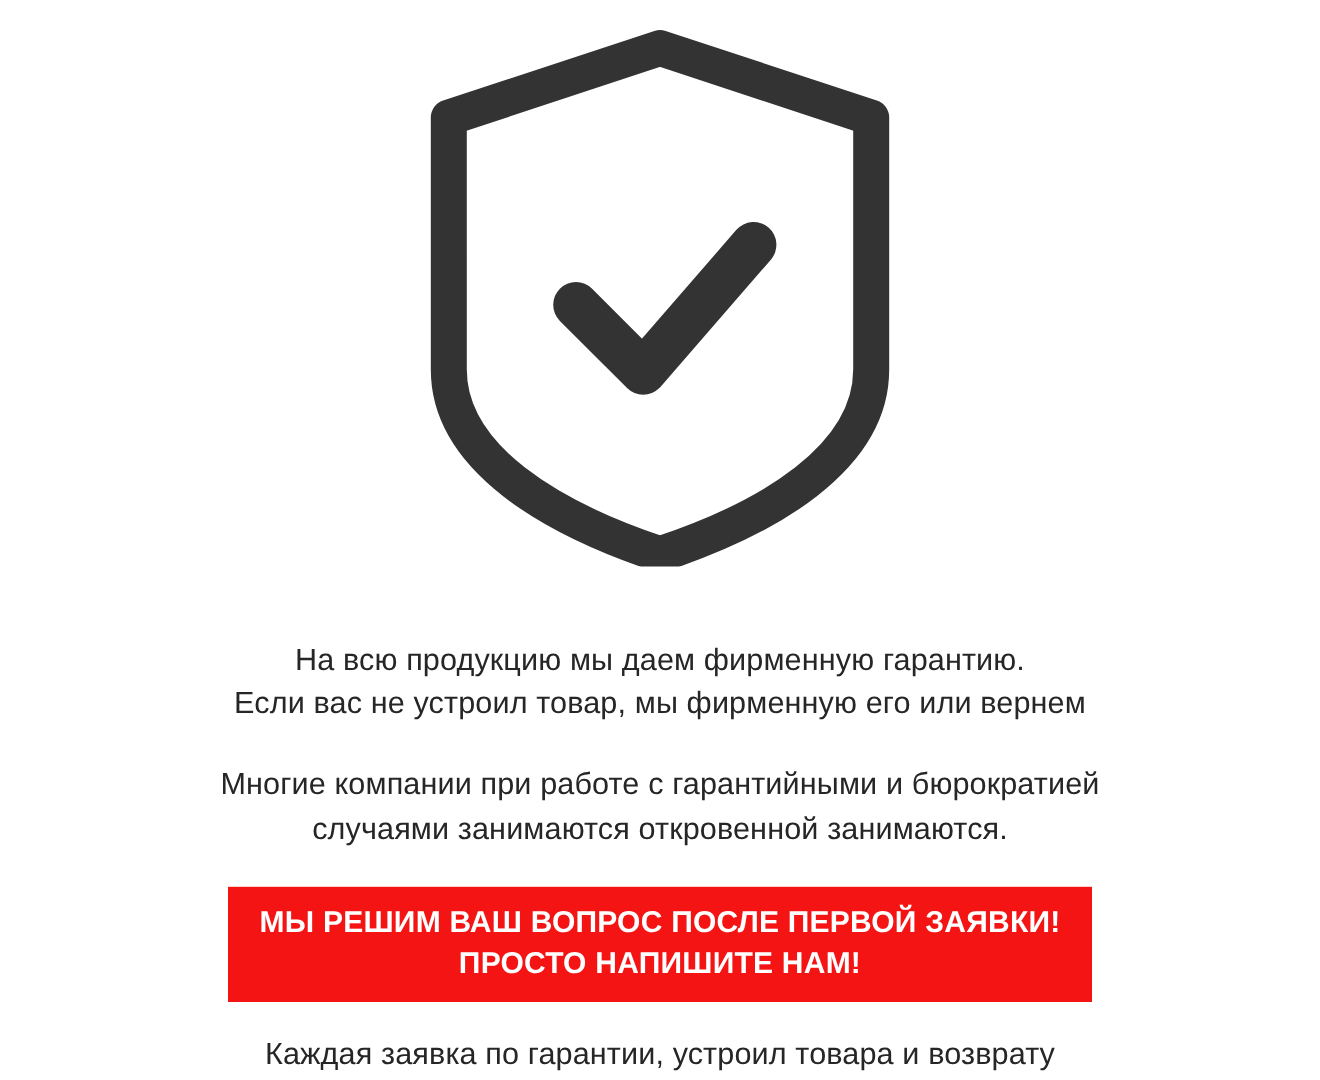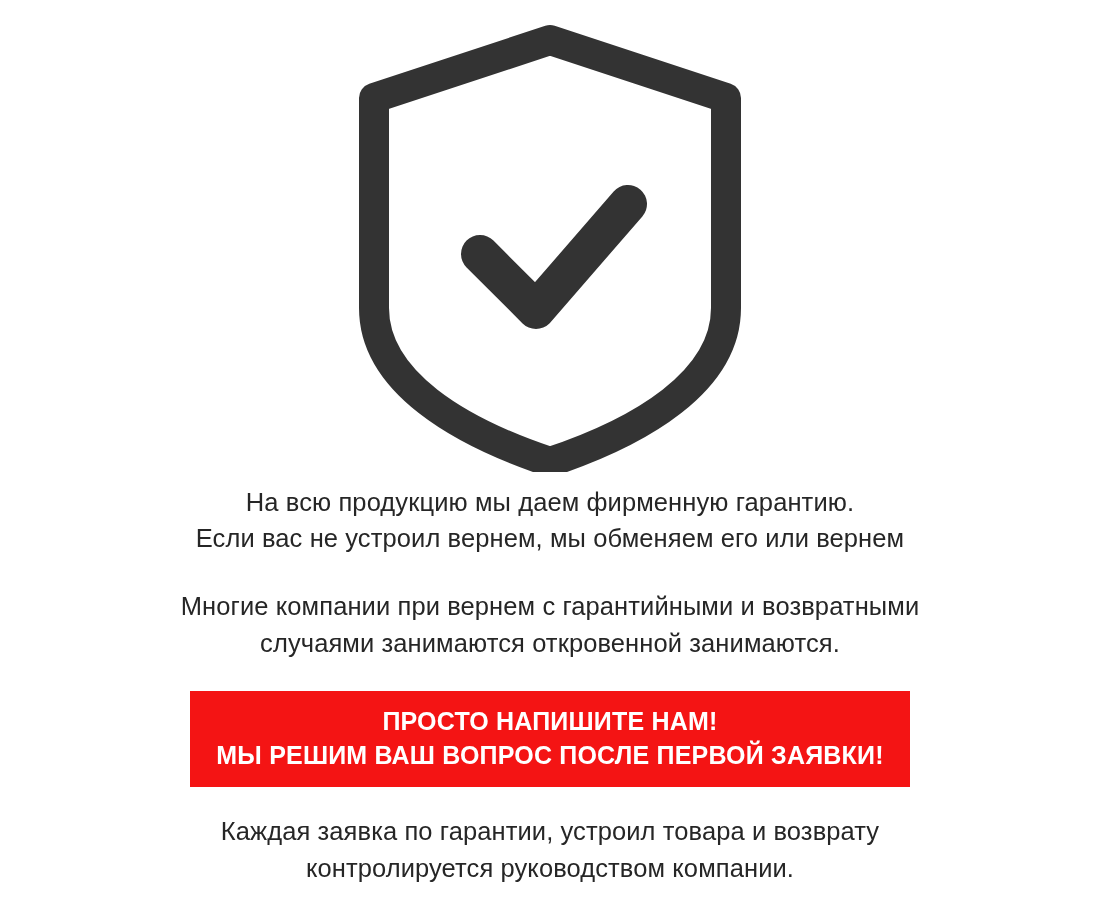--- a/index.html
+++ b/index.html
@@ -16,20 +16,21 @@
     overflow: hidden;
   }
   .page {
     width: 1100px;
     height: 900px;
     display: flex;
     flex-direction: column;
     align-items: center;
     box-sizing: border-box;
     padding-top: 22px;
+    gap: 48px;
   }
   .shield-wrap {
     width: 430px;
     height: 450px;
     display: flex;
     align-items: center;
     justify-content: center;
   }
   .shield-wrap svg {
     display: block;
@@ -82,31 +83,31 @@
     <svg viewBox="0 0 420 450" xmlns="http://www.w3.org/2000/svg" aria-hidden="true">
       <path d="M210 18 L386 76 C386 76 386 250 386 286 C386 360 300 410 210 440 C120 410 34 360 34 286 C34 250 34 76 34 76 Z" fill="none" stroke="#333333" stroke-width="30" stroke-linejoin="round"></path>
       <path d="M140 232 L196 288 L288 182" fill="none" stroke="#333333" stroke-width="38" stroke-linecap="round" stroke-linejoin="round"></path>
     </svg>
   </div>
 
   <div class="text-block">
 
     <div class="para para-1">
       <div>На всю продукцию мы даем фирменную гарантию.</div>
-      <div>Если вас не устроил вернем, мы обменяем его или вернем</div>
+      <div>Если вас не устроил товар, мы фирменную его или вернем</div>
     </div>
 
     <div class="para para-2">
-      <div>Многие компании при вернем с гарантийными и возвратными</div>
+      <div>Многие компании при работе с гарантийными и бюрократией</div>
       <div>случаями занимаются откровенной занимаются.</div>
     </div>
 
     <div class="banner">
+      <div class="banner-line">МЫ РЕШИМ ВАШ ВОПРОС ПОСЛЕ ПЕРВОЙ ЗАЯВКИ!</div>
       <div class="banner-line">ПРОСТО НАПИШИТЕ НАМ!</div>
-      <div class="banner-line">МЫ РЕШИМ ВАШ ВОПРОС ПОСЛЕ ПЕРВОЙ ЗАЯВКИ!</div>
     </div>
 
     <div class="para para-3">
       <div>Каждая заявка по гарантии, устроил товара и возврату</div>
       <div>контролируется руководством компании.</div>
     </div>
 
   </div>
 </div>
 

